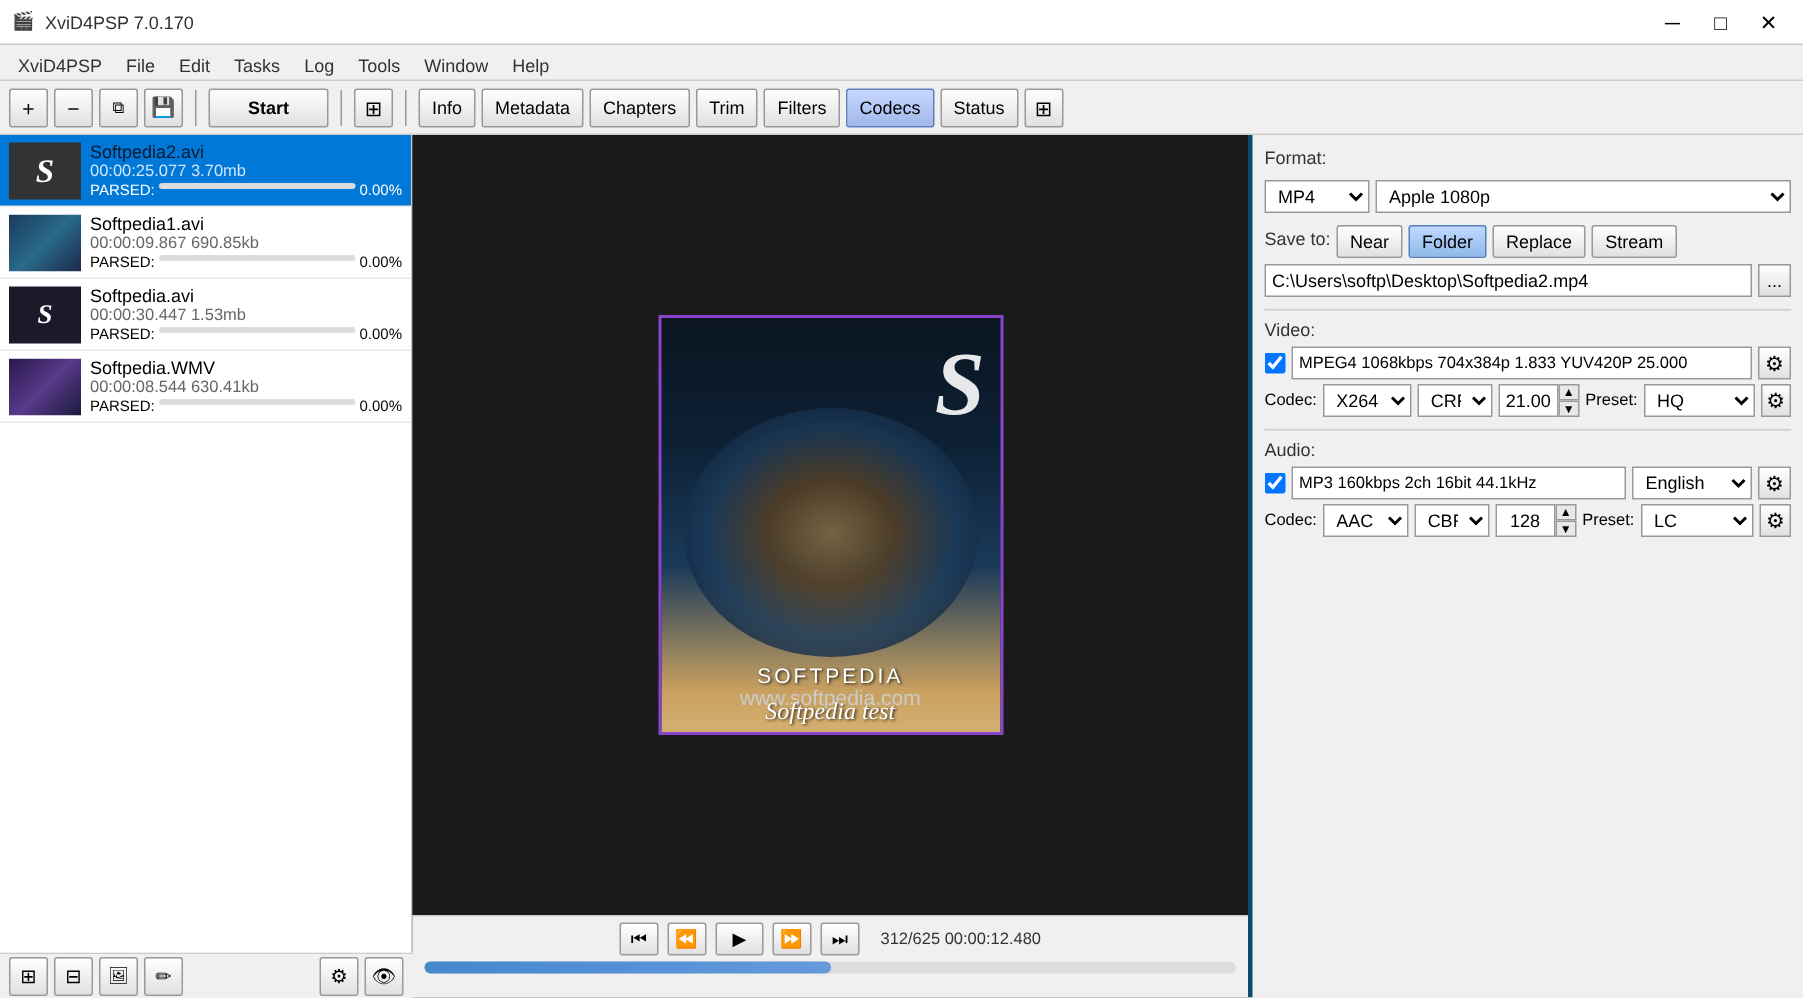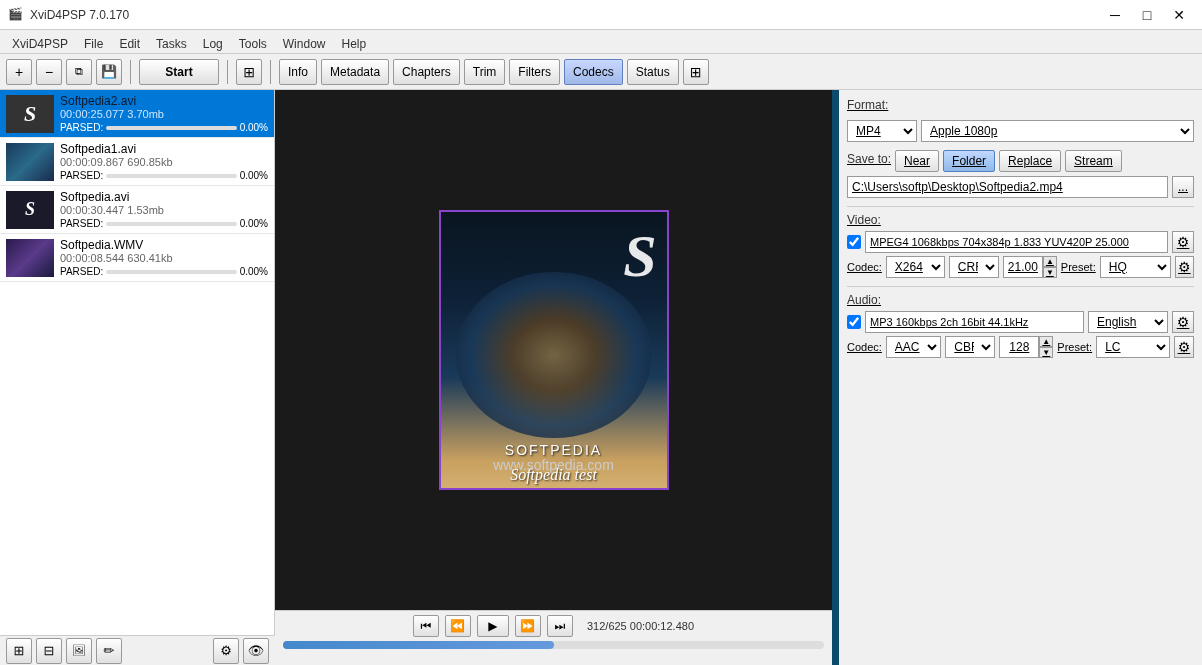--- a/index.html
+++ b/index.html
@@ -120,21 +120,20 @@
       width: 48px; height: 38px;
       background: linear-gradient(135deg, #1a3a5c 0%, #2a6a8a 50%, #1a2a4c 100%);
     }
     .file-info { flex: 1; min-width: 0; }
     .file-name { font-size: 12px; white-space: nowrap; overflow: hidden; text-overflow: ellipsis; }
     .file-meta { font-size: 11px; color: #666; }
     .file-item.selected .file-name { color: #0f172a; }
     .progress-bar-container {
       margin-top: 2px;
       display: flex;
-      align-items: center;
       gap: 3px;
     }
     .progress-label { font-size: 10px; }
     .progress-val { font-size: 10px; margin-left: auto; }
     .progress-bar-bg {
       flex: 1; height: 4px; background: #ddd; border-radius: 2px;
     }
     .progress-bar-fill {
       height: 4px; background: #4a8; border-radius: 2px;
     }
@@ -228,24 +227,23 @@
       height: 8px;
       background: linear-gradient(to right, #4488cc, #6699dd);
       border-radius: 4px;
       width: 50%;
     }
 
     
     .right-panel {
       width: 370px;
       background: #f0f0f0;
-      border-left: 7px solid #0c4a6e;
+      border-left: 3px solid #0c4a6e;
       padding: 8px;
       overflow-y: auto;
-      text-decoration: underline;
     }
     .rp-section { margin-bottom: 8px; }
     .rp-label { font-size: 12px; color: #333; margin-bottom: 4px; }
     .rp-row { display: flex; align-items: center; gap: 4px; margin-bottom: 4px; }
     
     select, input[type="text"] {
       height: 22px;
       border: 1px solid #999;
       background: white;
       font-size: 12px;

